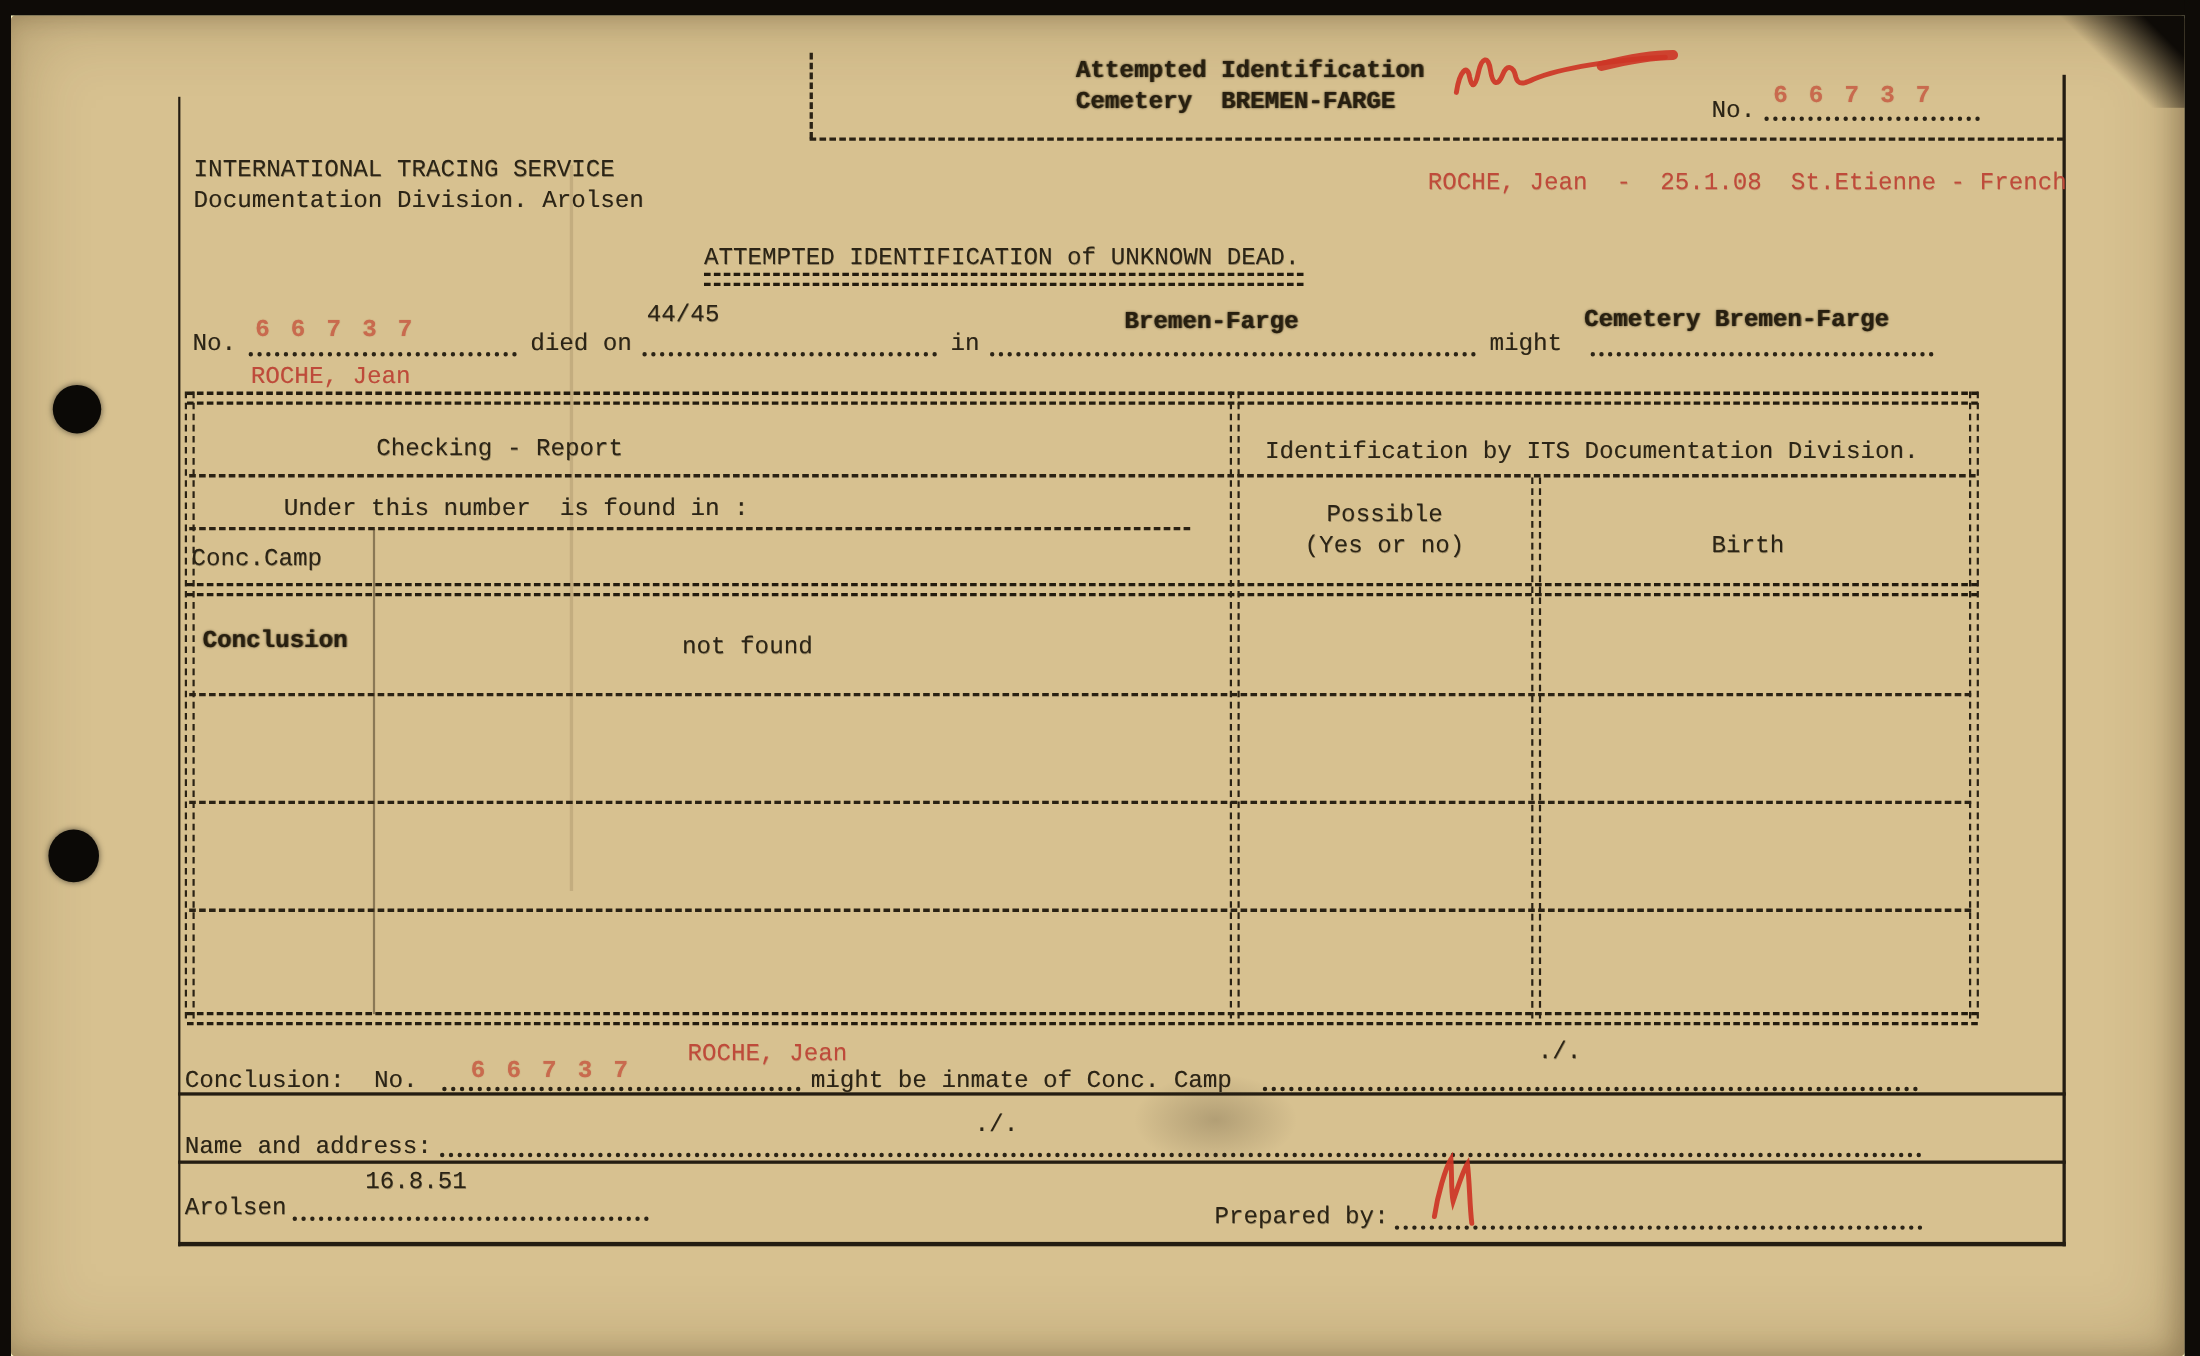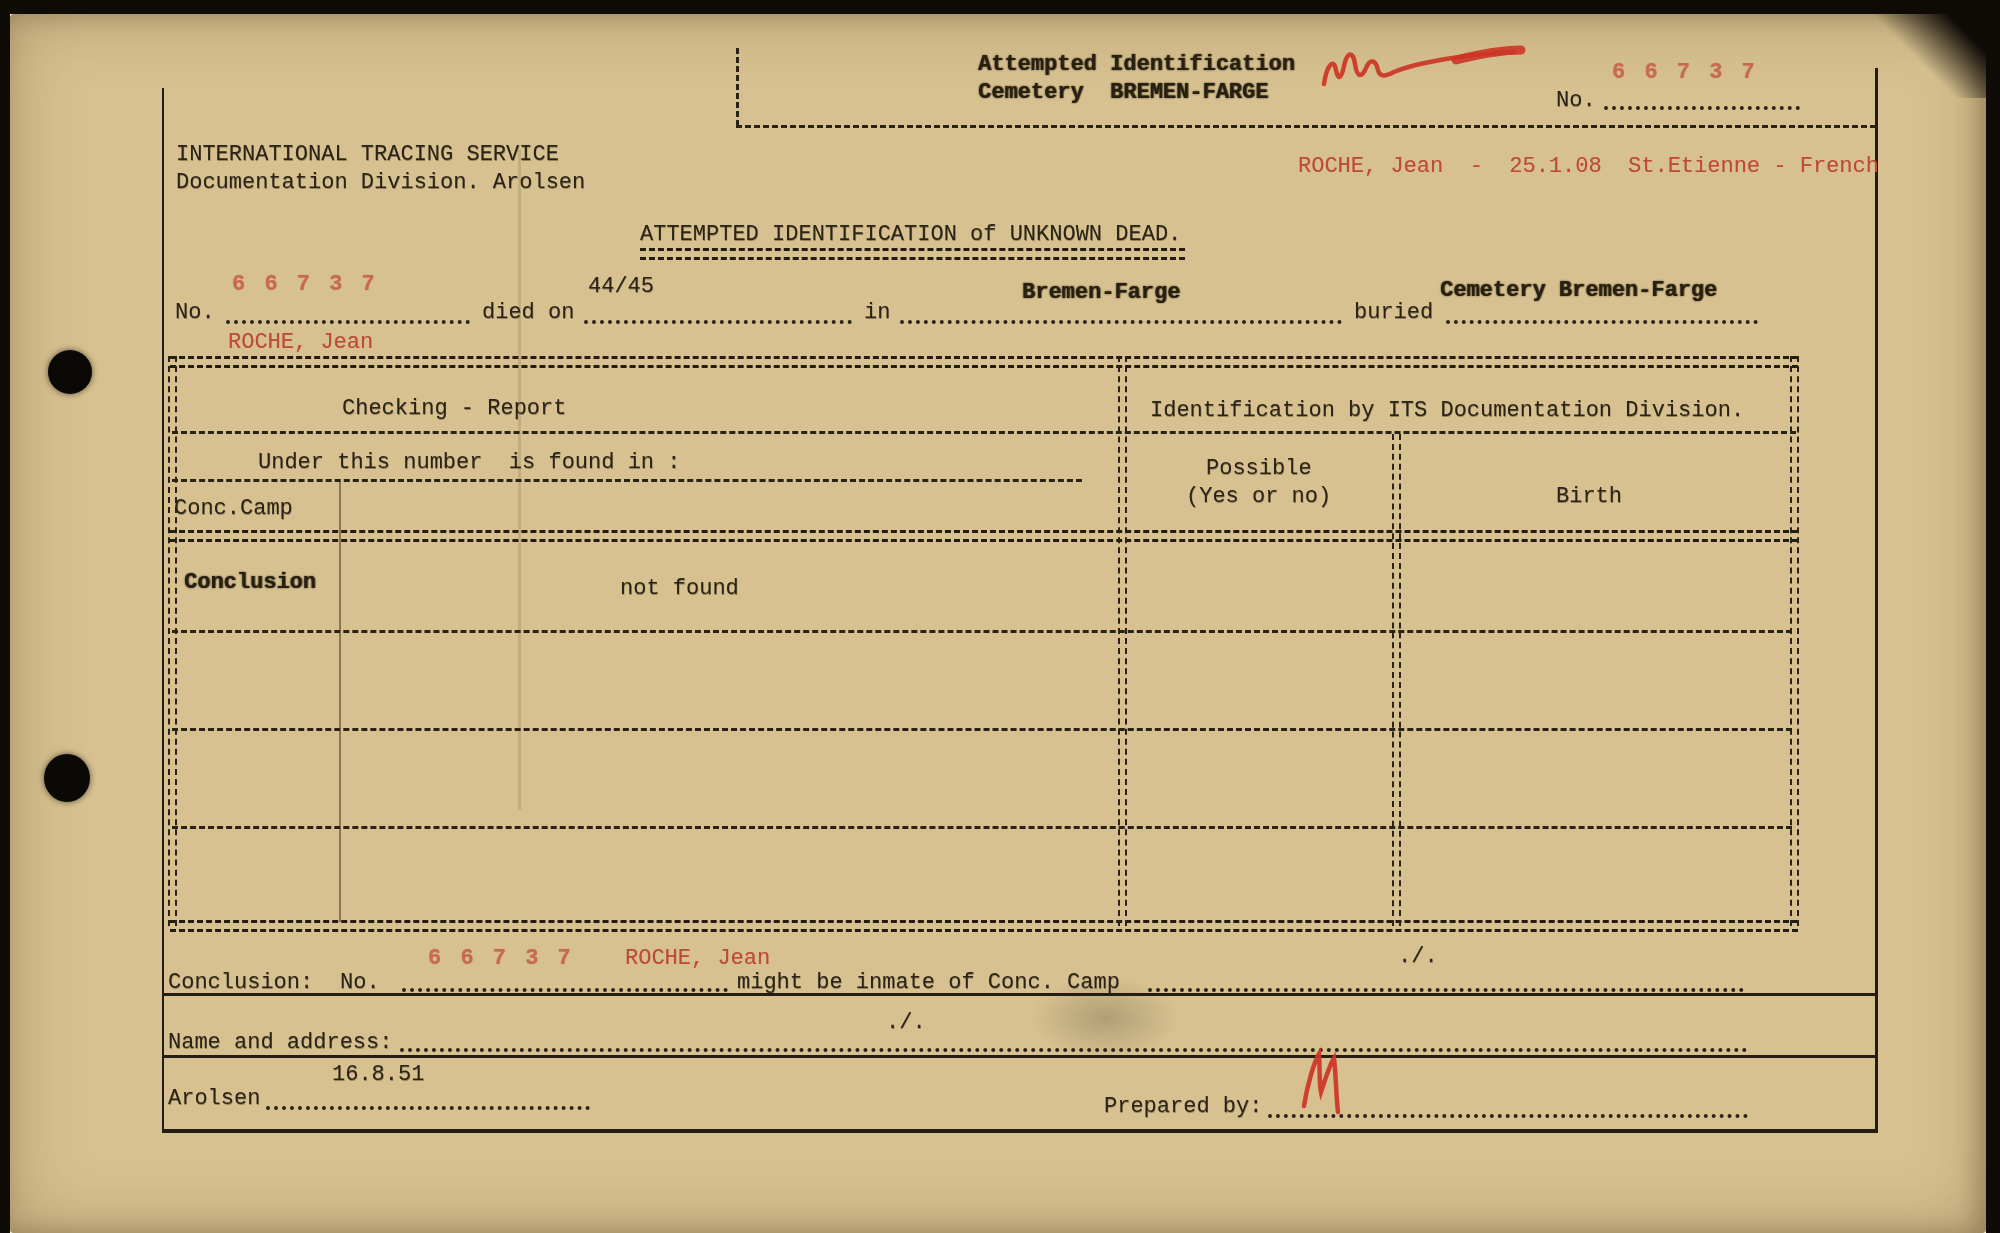--- a/index.html
+++ b/index.html
@@ -9,21 +9,21 @@
          background:radial-gradient(ellipse at 52% 38%, #ddcb9b 0%, #d9c392 48%, #d3ba82 88%, #caa e76 100%),#d7c190;
          background-color:#d7c190;
          box-shadow:inset 0 0 70px rgba(70,45,12,.28), inset -8px 0 22px rgba(40,25,8,.25);
          border-radius:4px;}
   .abs{position:absolute;}
   .tw{position:absolute;font-size:22px;line-height:1.2;color:#2b2416;white-space:pre;
       text-shadow:0.4px 0.6px 0 rgba(20,14,4,.35);}
   .smudge{font-weight:700;color:#271f10;
       text-shadow:0 0 2px rgba(35,26,8,.8),1px 0 0 rgba(35,26,8,.45);}
   .red{color:#bf4a3a;text-shadow:0.3px 0.4px 0 rgba(150,40,25,.3);}
-  .rednum{color:#c96a4e;font-weight:700;letter-spacing:3px;text-shadow:0 0 1px rgba(170,70,40,.5);}
+  .rednum{color:#c96a4e;font-weight:700;letter-spacing:3px;text-shadow:0 0 1px rgba(170,70,40,.5);margin-top:15px;}
   .dots{position:absolute;height:0;border-bottom:4px dotted #2b2416;}
   .hline{position:absolute;background:#241d12;height:3px;}
   .hdash{position:absolute;height:0;border-top:3px dashed #2a2214;}
   .heq{position:absolute;height:6px;border-top:3px dashed #231c0f;border-bottom:3px dashed #231c0f;}
   .vdouble{position:absolute;width:5px;border-left:2.5px dashed #2a2214;border-right:2.5px dashed #2a2214;}
   .vline{position:absolute;background:#231c12;}
   .vthin{position:absolute;width:2px;background:rgba(62,48,26,.5);}
   .hole{position:absolute;background:#0b0906;border-radius:50%;box-shadow:0 0 6px rgba(0,0,0,.6);}
   .edge{position:absolute;background:#0e0b07;}
   .stain{position:absolute;background:radial-gradient(ellipse, rgba(45,35,22,.22), rgba(45,35,22,0) 70%);}
@@ -71,21 +71,21 @@
   <div class="tw" style="left:175px;top:300px;">No.</div>
   <div class="dots" style="left:226px;top:320px;width:244px;"></div>
   <div class="tw rednum" style="left:232px;top:272px;">6 6 7 3 7</div>
   <div class="tw red" style="left:228px;top:330px;">ROCHE, Jean</div>
   <div class="tw" style="left:482px;top:300px;">died on</div>
   <div class="dots" style="left:584px;top:320px;width:268px;"></div>
   <div class="tw" style="left:588px;top:274px;">44/45</div>
   <div class="tw" style="left:864px;top:300px;">in</div>
   <div class="dots" style="left:900px;top:320px;width:442px;"></div>
   <div class="tw smudge" style="left:1022px;top:280px;">Bremen-Farge</div>
-  <div class="tw" style="left:1354px;top:300px;">buried</div>
+  <div class="tw" style="left:1354px;top:300px;">might</div>
   <div class="dots" style="left:1446px;top:320px;width:312px;"></div>
   <div class="tw smudge" style="left:1440px;top:278px;">Cemetery Bremen-Farge</div>
 
   <div class="heq" style="left:170px;top:356px;width:1628px;"></div>
   <div class="hdash" style="left:172px;top:431px;width:1624px;"></div>
   <div class="hdash" style="left:172px;top:479px;width:910px;"></div>
   <div class="heq" style="left:170px;top:530px;width:1628px;"></div>
   <div class="hdash" style="left:172px;top:630px;width:1620px;"></div>
   <div class="hdash" style="left:172px;top:728px;width:1620px;"></div>
   <div class="hdash" style="left:172px;top:826px;width:1620px;"></div>

